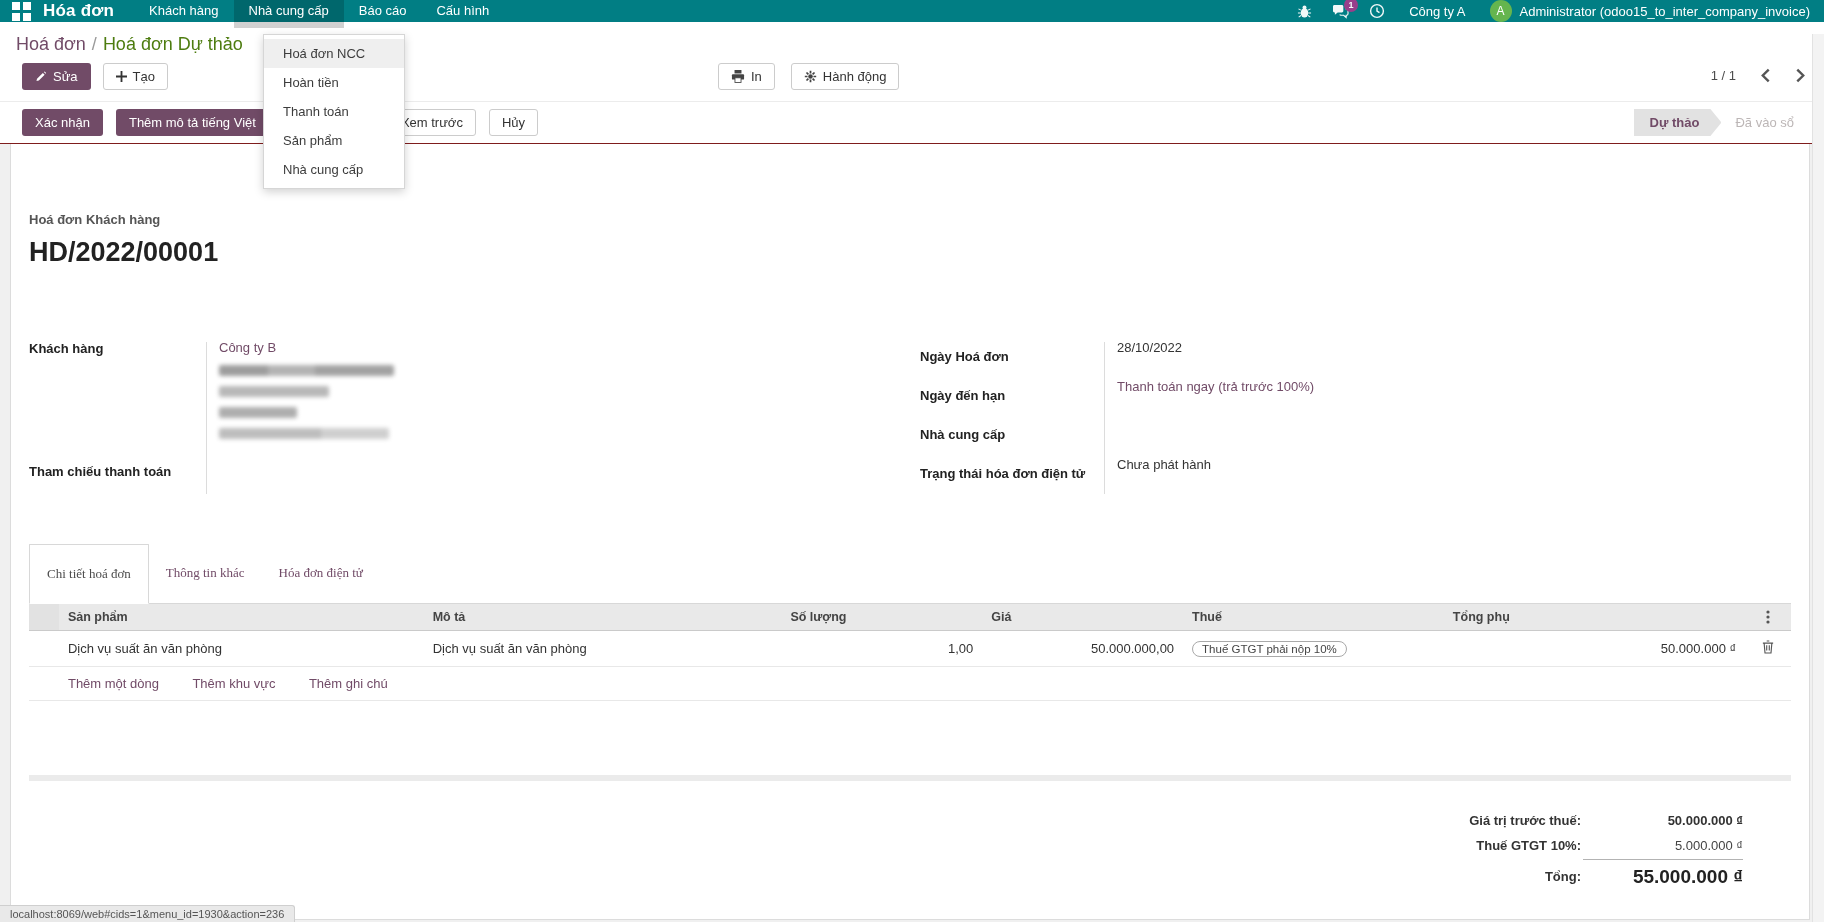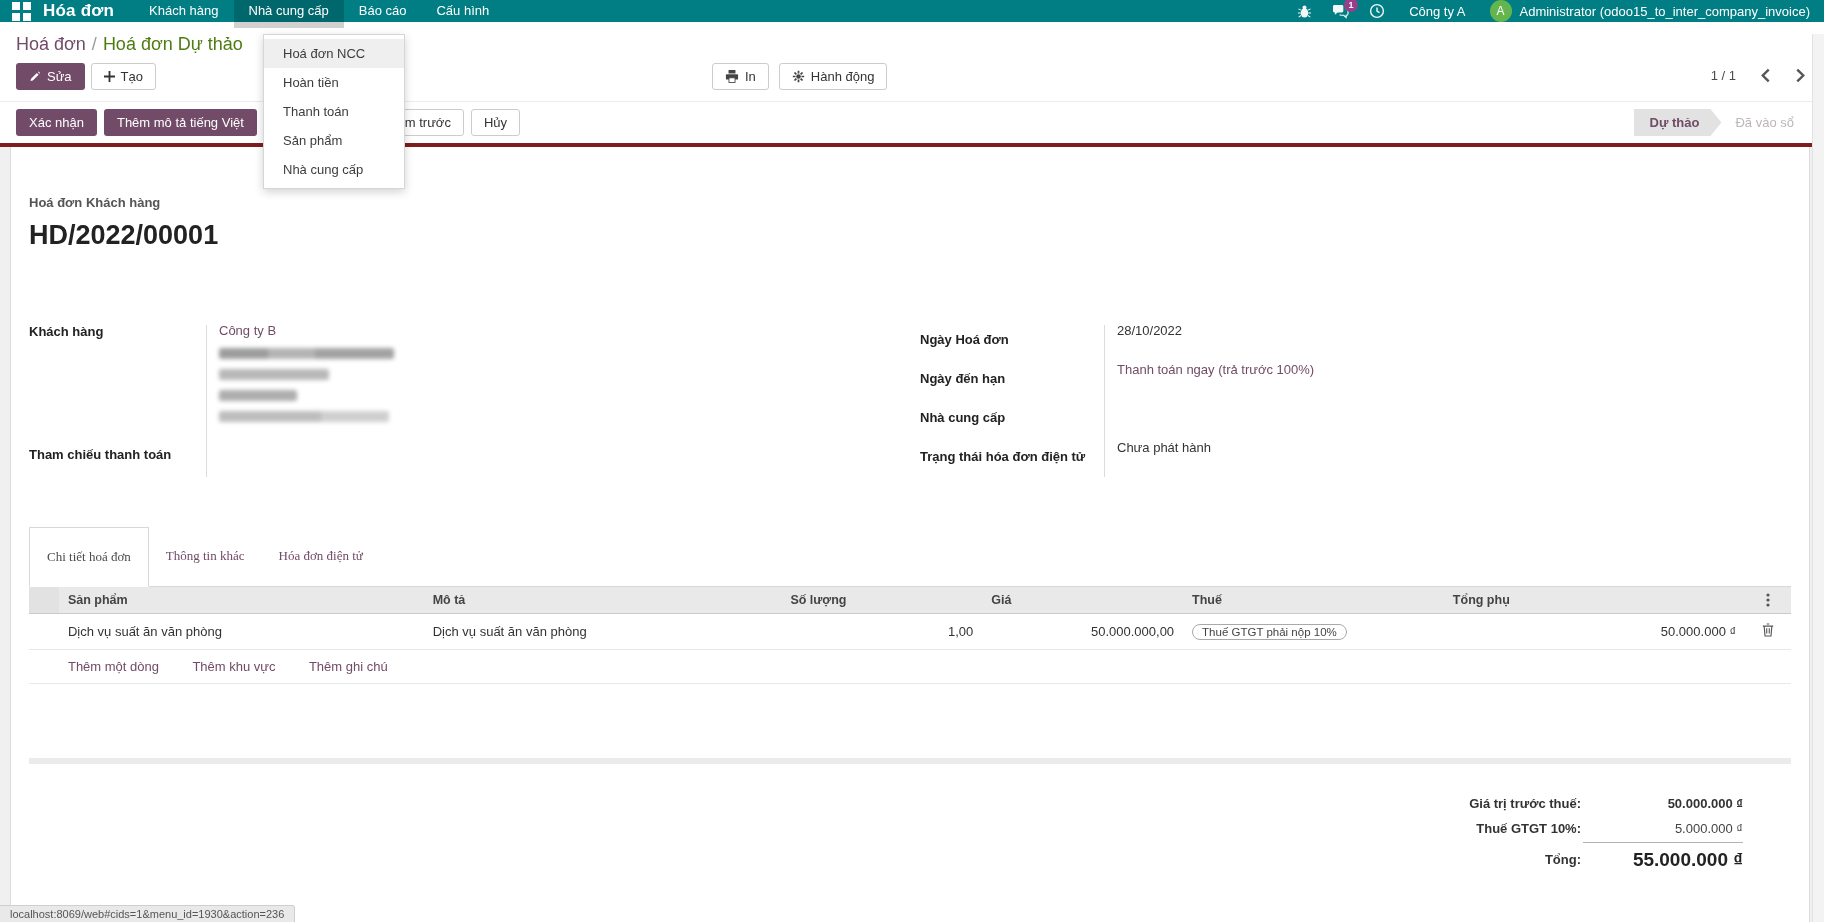--- a/index.html
+++ b/index.html
@@ -45,43 +45,43 @@
   .bc-link { color:#714b67; cursor:pointer; }
   .bc-sep { color:#9a9a9a; padding:0 6px; }
   .bc-current { color:#4d7c0f; }
   .toolbar-row { position:relative; height:44px; }
   .tb-left   { position:absolute; left:16px;  top:6px; display:flex; gap:6px; }
   .tb-center { position:absolute; left:712px; top:6px; display:flex; gap:10px; }
   .tb-right  { position:absolute; right:18px; top:11px; display:flex; align-items:center; gap:24px; color:#4c4c4c; }
   .btn {
     display:inline-flex; align-items:center; gap:6px;
     padding:5px 12px; font-size:13px; border:1px solid transparent;
-    border-radius:3px; background:#fff; cursor:pointer; color:#333; white-space:nowrap;
+    border-radius:3px; background:#fff; cursor:pointer; color:#333; white-space:nowrap;margin-left:6px;
   }
   .btn-primary { background:#714b67; color:#fff; }
   .btn-secondary { border-color:#ccc; }
   .status-row {
     display:flex; align-items:center; padding:7px 16px;
-    border-top:1px solid #ececec; border-bottom:4px solid #7f1d1d; background:#fff;
+    border-top:1px solid #ececec; border-bottom:1px solid #7f1d1d; background:#fff;
   }
   .status-left { display:flex; gap:7px; align-items:center; }
   .gap-under-menu { margin-left:112px; }
   .statusbar-states { margin-left:auto; display:flex; align-items:center; }
   .state {
     color:#bcb6b6; padding:6px 14px; font-size:13px; cursor:pointer;
   }
   .state.active {
     background:#e2e2e2; color:#714b67; font-weight:bold;
     padding:6px 22px 6px 16px;
     clip-path:polygon(0 0, calc(100% - 11px) 0, 100% 50%, calc(100% - 11px) 100%, 0 100%);
   }
   
   .content { padding:0 14px 0 10px; height:calc(922px - 34px - 32px - 44px - 36px); background:#f0f0f0; }
   .sheet { background:#fff; border:1px solid #dcdcdc; border-top:none; height:100%; padding:28px 18px 0; overflow:hidden; }
-  .doc-type-label { margin-top:20px; font-weight:bold; color:#555; font-size:13px; }
+  .doc-type-label { margin-top:40px; font-weight:bold; color:#555; font-size:13px; }
   .doc-number { margin-top:10px; font-size:27px; font-weight:bold; color:#222; }
   .o-group { display:flex; margin-top:72px; }
   .col { width:50%; position:relative; }
   .col-left::after  { content:""; position:absolute; left:177px; top:2px; bottom:2px; width:1px; background:#dcdcdc; }
   .col-right { padding-left:10px; }
   .col-right::after { content:""; position:absolute; left:194px; top:2px; bottom:2px; width:1px; background:#dcdcdc; }
   .field-row { display:flex; margin-bottom:15px; }
   .field-label { flex:0 0 177px; font-weight:bold; color:#222; padding-top:1px; padding-right:10px; }
   .col-right .field-label { flex:0 0 184px;margin-top:8px; }
   .field-value { padding-left:13px; color:#333; min-height:16px; flex:1; }

